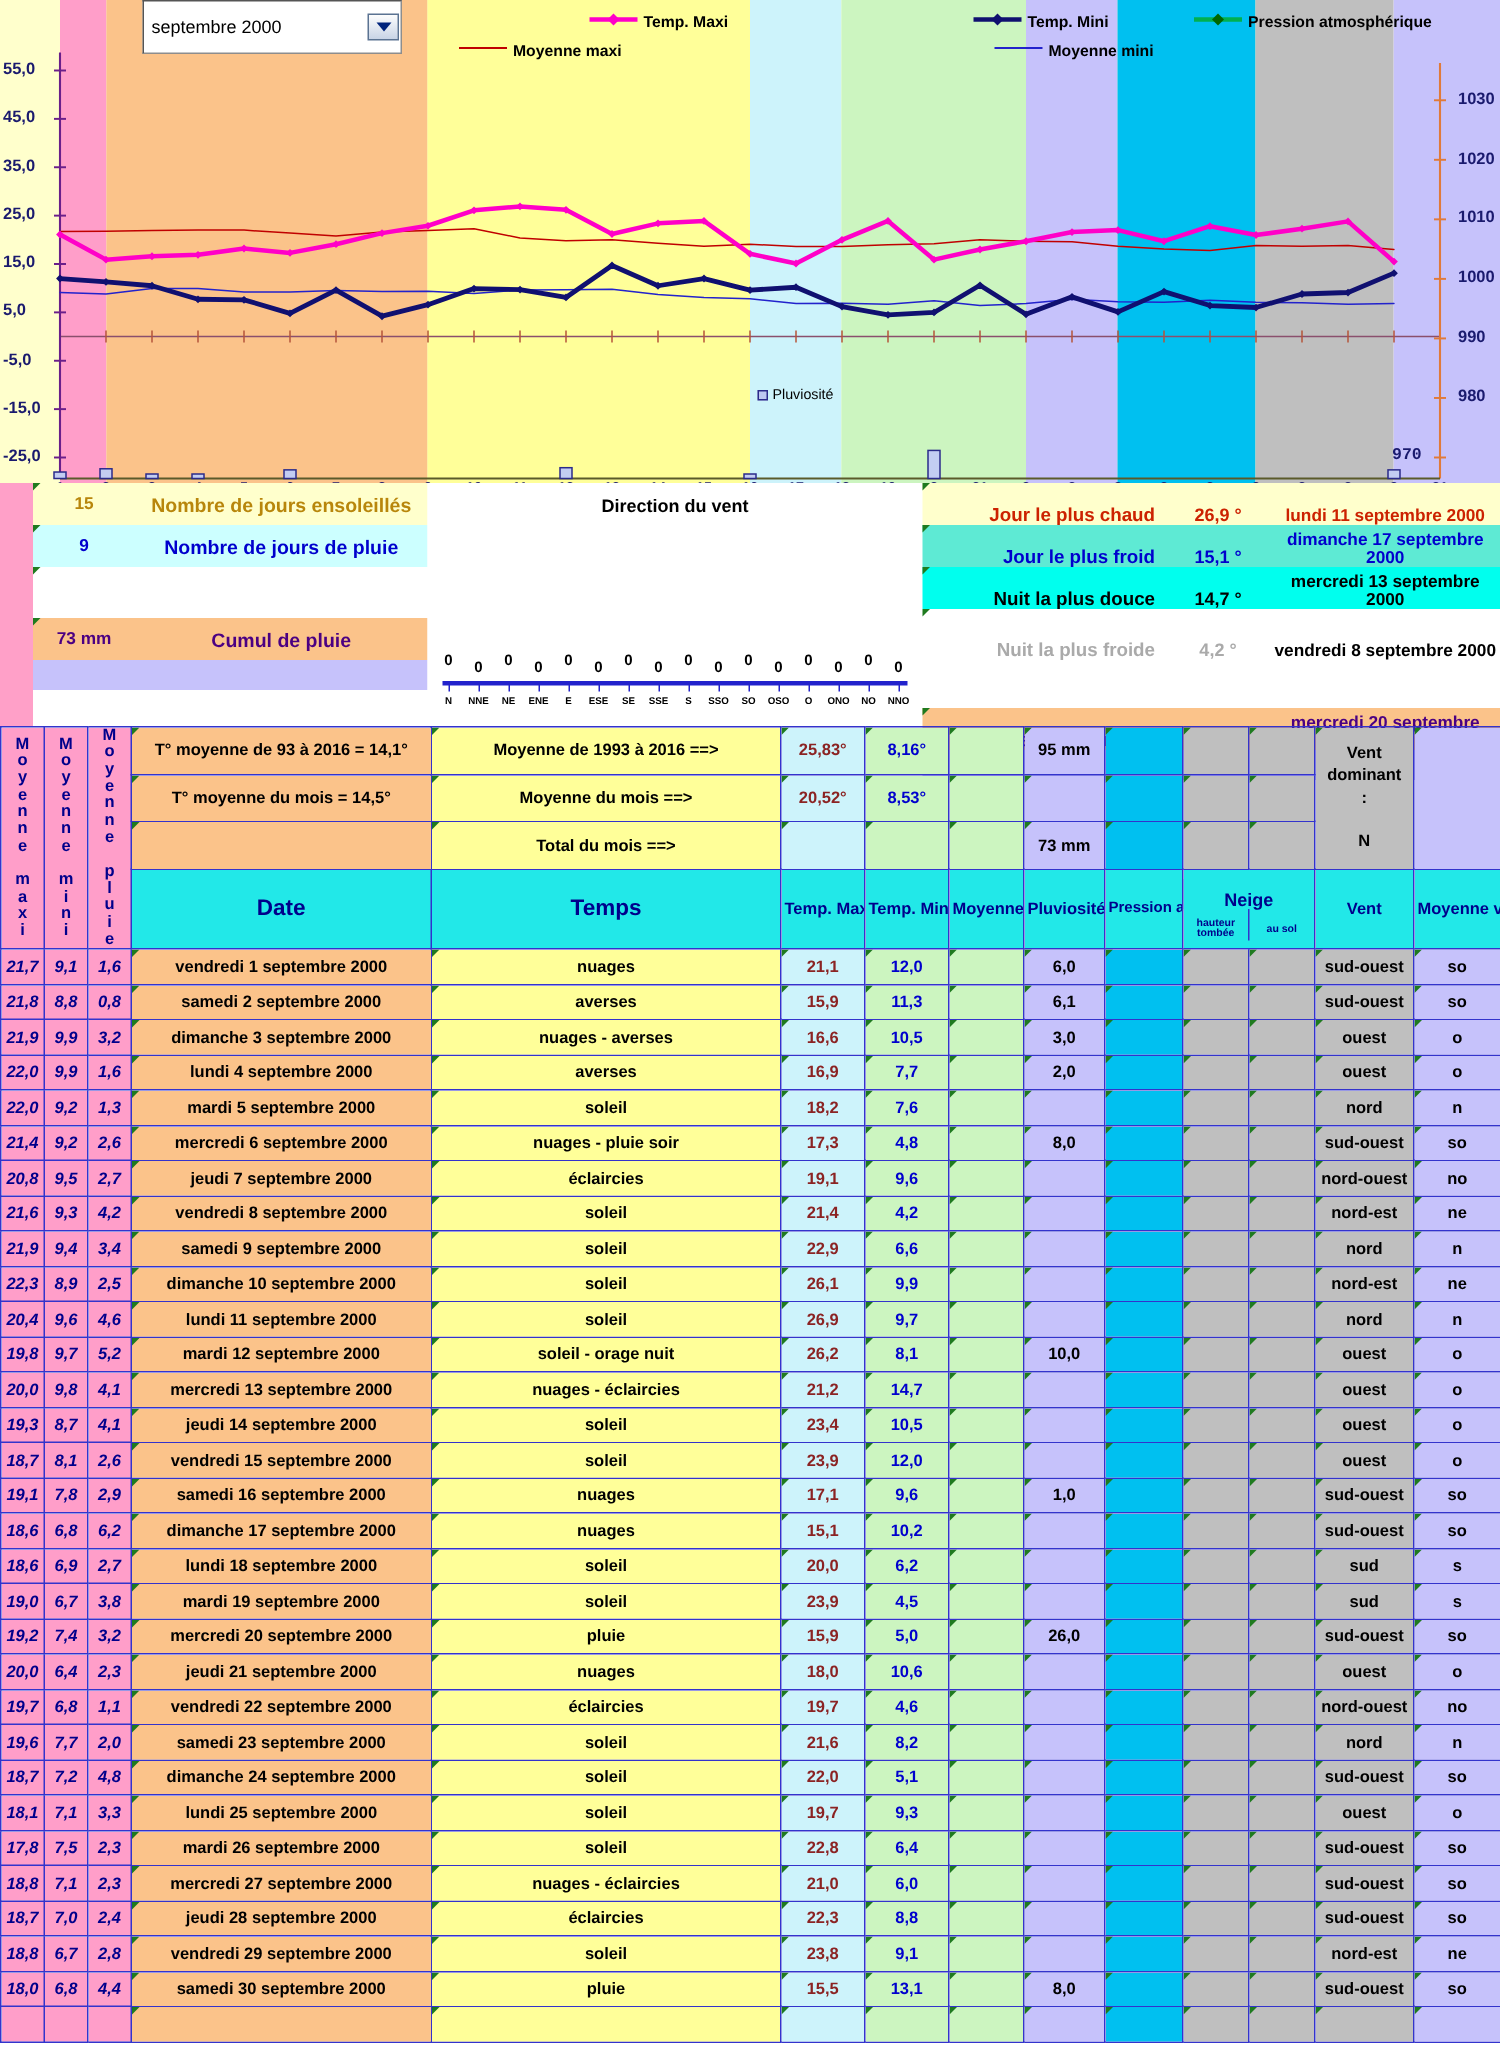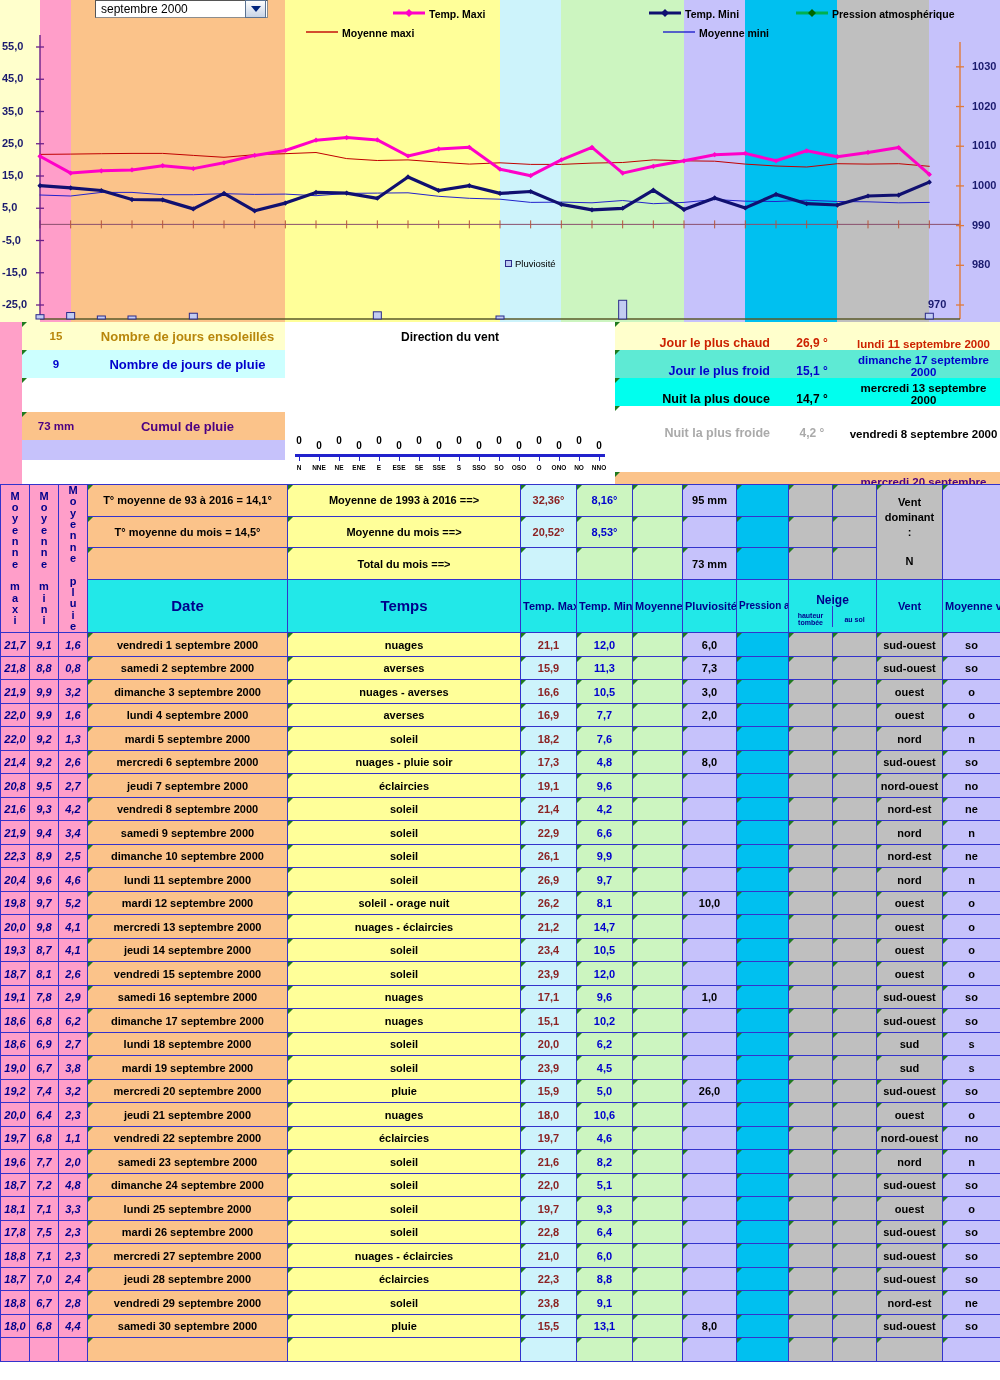--- a/index.html
+++ b/index.html
@@ -35,21 +35,21 @@
     font-size:9.5px; font-weight:bold;
     color:#1a1a6e;
     text-align:center;
     transform:translateX(-50%);
     white-space:nowrap;
   }
 
   
   #month-select {
     position:absolute; left:95px; top:0px;
-    width:173px; height:18px;
+    width:173px; height:36px;
     background:#ffffff;
     border:1px solid #8d8d8d;
     border-top-color:#555; border-left-color:#555;
     display:flex; align-items:center;
     font-size:12px; color:#000;
     padding-left:5px;
     z-index:40;
   }
   #month-select .sel-text { flex:1; }
   #month-select .arrowbox {
@@ -330,21 +330,21 @@
       <div class="axis-label" style="left: 2px; top: 265.75px;">-15,0</div>
       <div class="axis-label" style="left: 2px; top: 298px;">-25,0</div>
     </div>
   <div id="y2ticks">
       <div class="axis-label axis-label-right" style="left: 972px; top: 59.8462px;">1030</div>
       <div class="axis-label axis-label-right" style="left: 972px; top: 99.5385px;">1020</div>
       <div class="axis-label axis-label-right" style="left: 972px; top: 139.231px;">1010</div>
       <div class="axis-label axis-label-right" style="left: 972px; top: 178.923px;">1000</div>
       <div class="axis-label axis-label-right" style="left: 972px; top: 218.615px;">990</div>
       <div class="axis-label axis-label-right" style="left: 972px; top: 258.308px;">980</div>
-      <div class="axis-label axis-label-right" style="left: 928px; top: 298px;">970</div>
+      <div class="axis-label axis-label-right" style="left: 928px; top: 298px; font-family: Liberation Mono, monospace;">970</div>
     </div>
   <div id="xticks">
       <div class="xlab" style="left: 40px; top: 320px;">1</div>
       <div class="xlab" style="left: 70.6667px; top: 320px;">2</div>
       <div class="xlab" style="left: 101.333px; top: 320px;">3</div>
       <div class="xlab" style="left: 132px; top: 320px;">4</div>
       <div class="xlab" style="left: 162.667px; top: 320px;">5</div>
       <div class="xlab" style="left: 193.333px; top: 320px;">6</div>
       <div class="xlab" style="left: 224px; top: 320px;">7</div>
       <div class="xlab" style="left: 254.667px; top: 320px;">8</div>
@@ -591,21 +591,21 @@
             <div>e</div>
             <div>&nbsp;</div>
             <div>p</div>
             <div>l</div>
             <div>u</div>
             <div>i</div>
             <div>e</div>
           </td>
           <td class="sum-oran corner">T° moyenne de 93 à 2016 = 14,1°</td>
           <td class="sum-yell corner">Moyenne de 1993 à 2016 ==&gt;</td>
-          <td class="sum-max corner">32,36°</td>
+          <td class="sum-max corner">25,83°</td>
           <td class="sum-min corner">8,16°</td>
           <td class="sum-moyj corner"></td>
           <td class="sum-plu corner">95 mm</td>
           <td class="sum-pre corner"></td>
           <td class="sum-nei corner"></td>
           <td class="sum-nei corner"></td>
           <td class="sum-vd corner" rowspan="3" style="text-align: center;">
             <div>Vent</div>
             <div>dominant</div>
             <div>:</div>
@@ -672,21 +672,21 @@
         </tr>
         <tr>
           <td class="c-moy">21,8</td>
           <td class="c-moy">8,8</td>
           <td class="c-moy">0,8</td>
           <td class="c-date corner">samedi 2 septembre 2000</td>
           <td class="c-temps corner">averses</td>
           <td class="c-max corner">15,9</td>
           <td class="c-min corner">11,3</td>
           <td class="c-moyj corner"></td>
-          <td class="c-plu corner">7,3</td>
+          <td class="c-plu corner">6,1</td>
           <td class="c-pre corner"></td>
           <td class="c-nei corner"></td>
           <td class="c-nei corner"></td>
           <td class="c-vent corner">sud-ouest</td>
           <td class="c-vit corner">so</td>
         </tr>
         <tr>
           <td class="c-moy">21,9</td>
           <td class="c-moy">9,9</td>
           <td class="c-moy">3,2</td>

